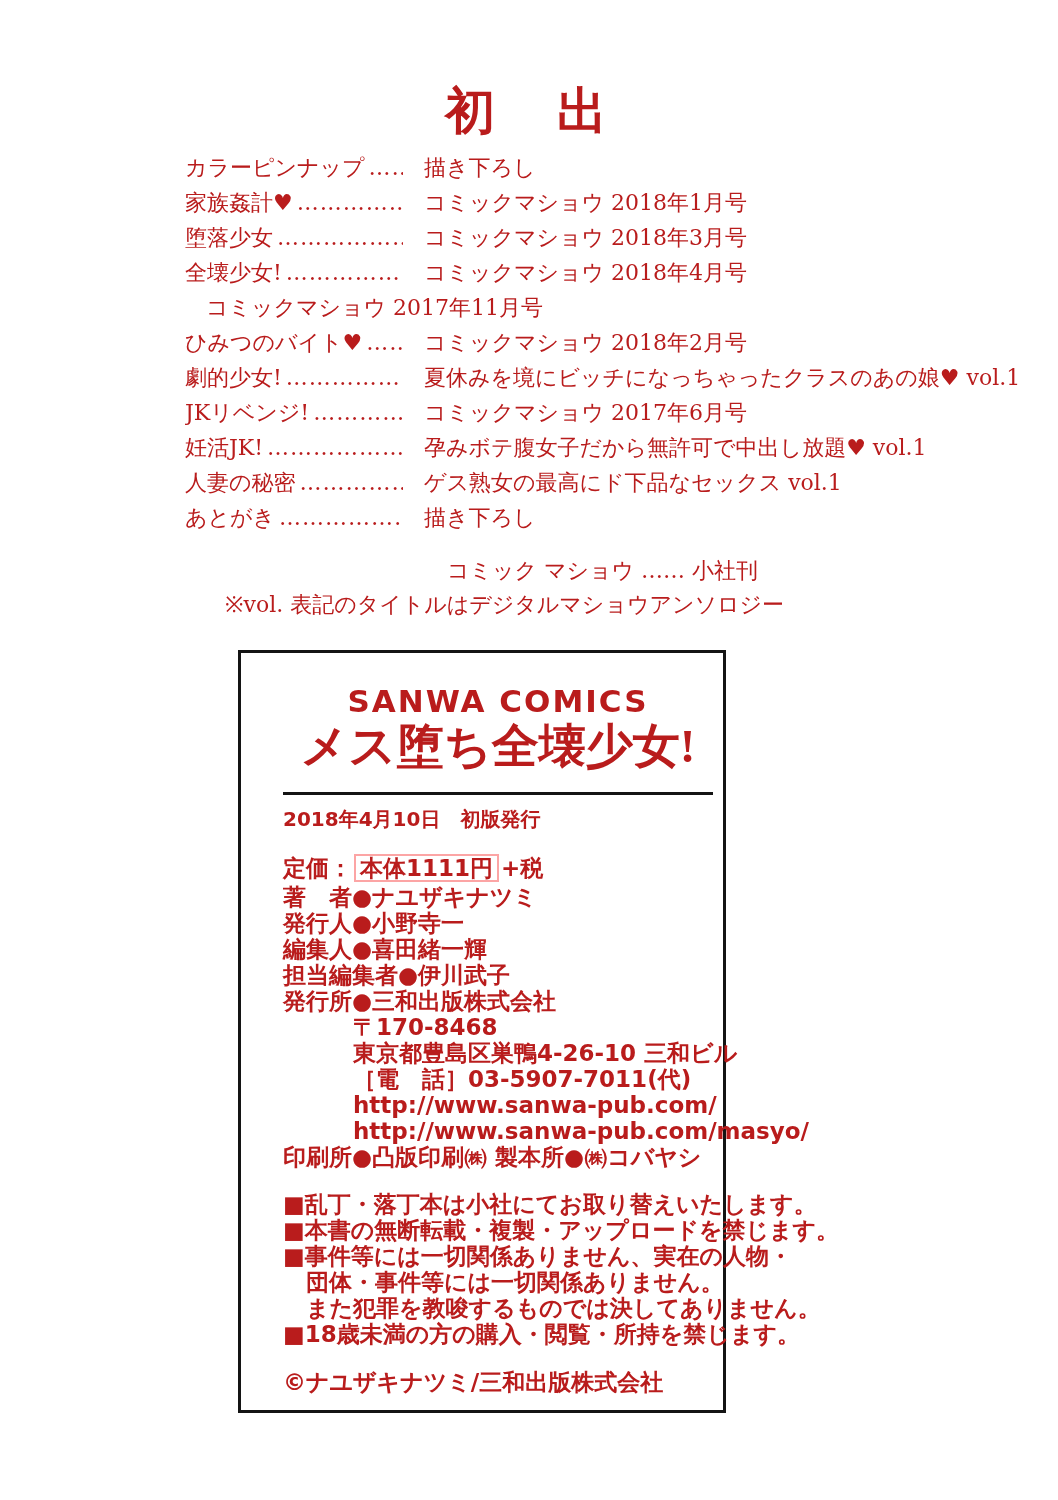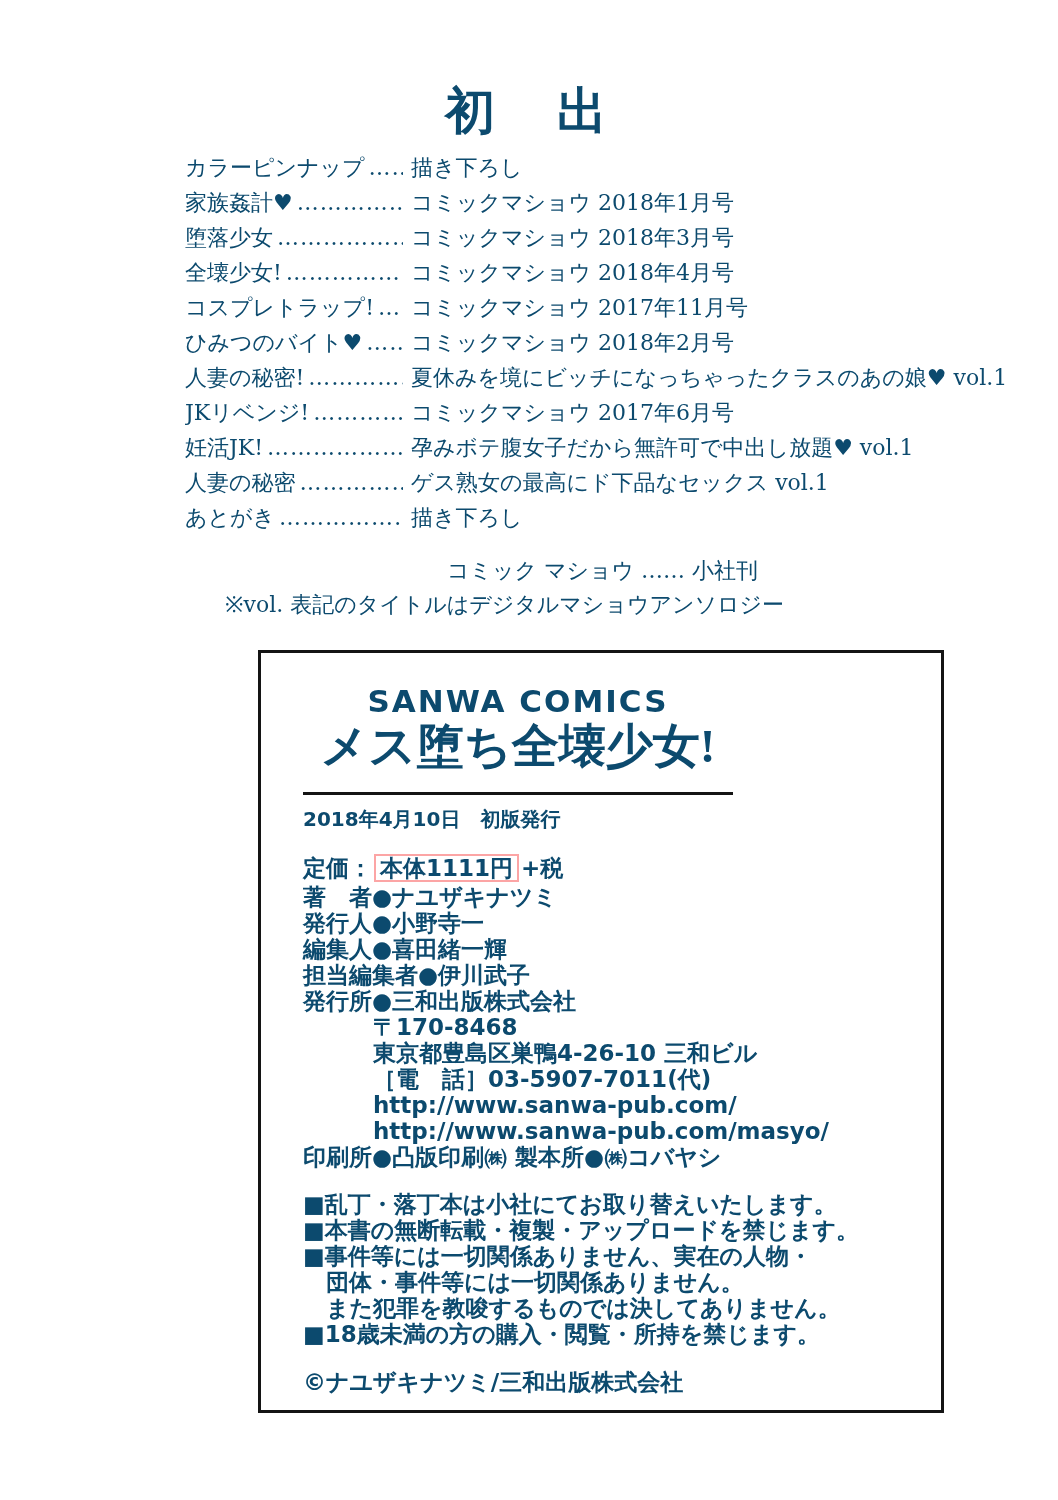--- a/index.html
+++ b/index.html
@@ -1,44 +1,44 @@
 <!DOCTYPE html>
 <html><head>
 <meta charset="utf-8">
 <style>
   html,body { margin:0; padding:0; background:#ffffff; }
   .page {
     position:relative;
     width:1058px; height:1500px;
     background:#ffffff;
-    color:#0c4a6e;
+    color:#b91c1c;
     font-family:"DejaVu Serif", serif;
     overflow:hidden;
   }
   
   .page-title {
     position:absolute; top:78px; left:0; width:100%;
     margin:0; text-align:center;
     font-size:50px; font-weight:bold; letter-spacing:6px;
   }
   
   .pub-list { position:absolute; left:185px; top:150px; width:740px; font-size:22px; }
   .pub-row { display:flex; align-items:baseline; height:35px; line-height:35px; white-space:nowrap; }
   .pub-head { display:flex; width:218px; flex:0 0 218px; overflow:hidden; }
   .pub-title { flex:0 0 auto; }
   .leader { flex:1 1 auto; overflow:hidden; white-space:nowrap; margin-left:4px; }
   .leader::after { content:"………………………………………………………………"; letter-spacing:1px; }
-  .pub-src { flex:0 0 auto; padding-left:8px; }
+  .pub-src { flex:0 0 auto; padding-left:8px;margin-left:13px; }
   
   .notes { position:absolute; top:554px; left:0; width:784px; text-align:right; font-size:22px; line-height:34px; }
   .note-1 { padding-right:26px; }
   
   .box {
-    position:absolute; left:258px; top:650px;
-    width:686px; height:763px;
+    position:absolute; left:238px; top:650px;
+    width:488px; height:763px;
     border:3px solid #141414; box-sizing:border-box;
     font-family:"DejaVu Sans", sans-serif; font-weight:bold;
   }
   .imprint { position:absolute; top:30px; left:42px; width:430px; text-align:center; font-size:31px; letter-spacing:2px; }
   .book-title { position:absolute; top:62px; left:42px; width:430px; text-align:center; font-size:47px; font-family:Liberation Serif, serif; font-weight:bold; white-space:nowrap; }
   .title-rule { position:absolute; top:139px; left:42px; width:430px; height:0; border:none; border-top:3px solid #141414; margin:0; }
   .edition { position:absolute; top:153px; left:42px; font-size:20px; }
   .details { position:absolute; top:201px; left:42px; font-size:23px; line-height:26px; white-space:nowrap; }
   .price-line { margin-bottom:2px; }
   .price-box { display:inline-block; border:2px solid #fca5a5; padding:0 4px; margin:0 2px; line-height:24px; }
@@ -80,38 +80,34 @@
 
   <div class="pub-row">
     <span class="pub-head">
       <span class="pub-title">全壊少女!</span>
       <span class="leader"></span>
     </span>
     <span class="pub-src">コミックマショウ 2018年4月号</span>
   </div>
 
   <div class="pub-row">
-    <span class="pub-head">
-      <span class="pub-title">コスプレトラップ!</span>
-      <span class="leader"></span>
-    </span>
     <span class="pub-src">コミックマショウ 2017年11月号</span>
   </div>
 
   <div class="pub-row">
     <span class="pub-head">
       <span class="pub-title">ひみつのバイト♥</span>
       <span class="leader"></span>
     </span>
     <span class="pub-src">コミックマショウ 2018年2月号</span>
   </div>
 
   <div class="pub-row">
     <span class="pub-head">
-      <span class="pub-title">人妻の秘密!</span>
+      <span class="pub-title">劇的少女!</span>
       <span class="leader"></span>
     </span>
     <span class="pub-src">夏休みを境にビッチになっちゃったクラスのあの娘♥ vol.1</span>
   </div>
 
   <div class="pub-row">
     <span class="pub-head">
       <span class="pub-title">JKリベンジ!</span>
       <span class="leader"></span>
     </span>

